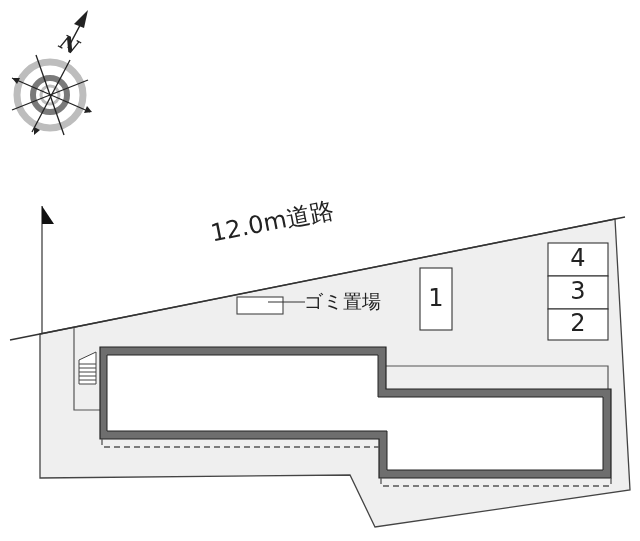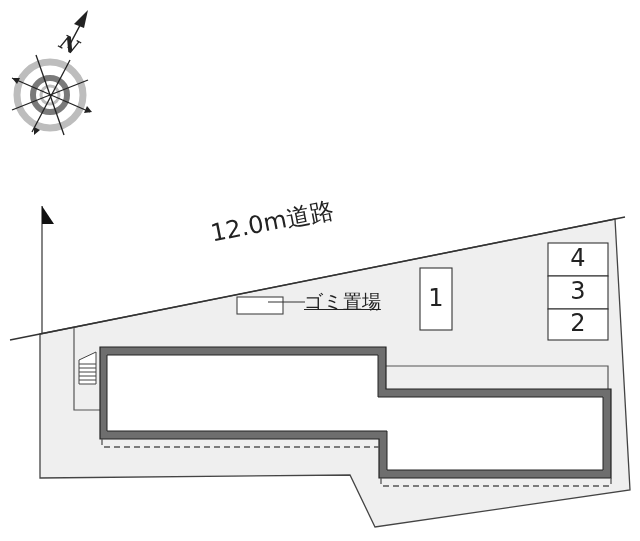--- a/index.html
+++ b/index.html
@@ -1,20 +1,20 @@
 <!DOCTYPE html>
 <html><head>
 <meta charset="utf-8">
 <style>
   html, body { margin: 0; padding: 0; background: #ffffff; }
   body { width: 640px; height: 541px; position: relative; overflow: hidden; font-family: "DejaVu Sans", sans-serif; }
   svg { position: absolute; left: 0; top: 0; }
   .lbl { position: absolute; color: #222; white-space: nowrap; }
   .road-label { left: 208px; top: 218px; font-size: 24px; transform: rotate(-11deg); transform-origin: left top; letter-spacing: 0px; }
-  .garbage-label { left: 304px; top: 289px; font-size: 19px; text-decoration: underline; }
+  .garbage-label { left: 304px; top: 289px; font-size: 19px; }
   .pk { position: absolute; font-size: 24px; color: #222; text-align: center; font-family: "DejaVu Sans", sans-serif; }
 </style>
 </head>
 <body>
 
 <svg width="640" height="541" viewBox="0 0 640 541">
 
   <g>
     <circle cx="50" cy="95" r="33" fill="none" stroke="#bdbdbd" stroke-width="7"></circle>
     <circle cx="50" cy="95" r="17" fill="none" stroke="#7a7a7a" stroke-width="6"></circle>

